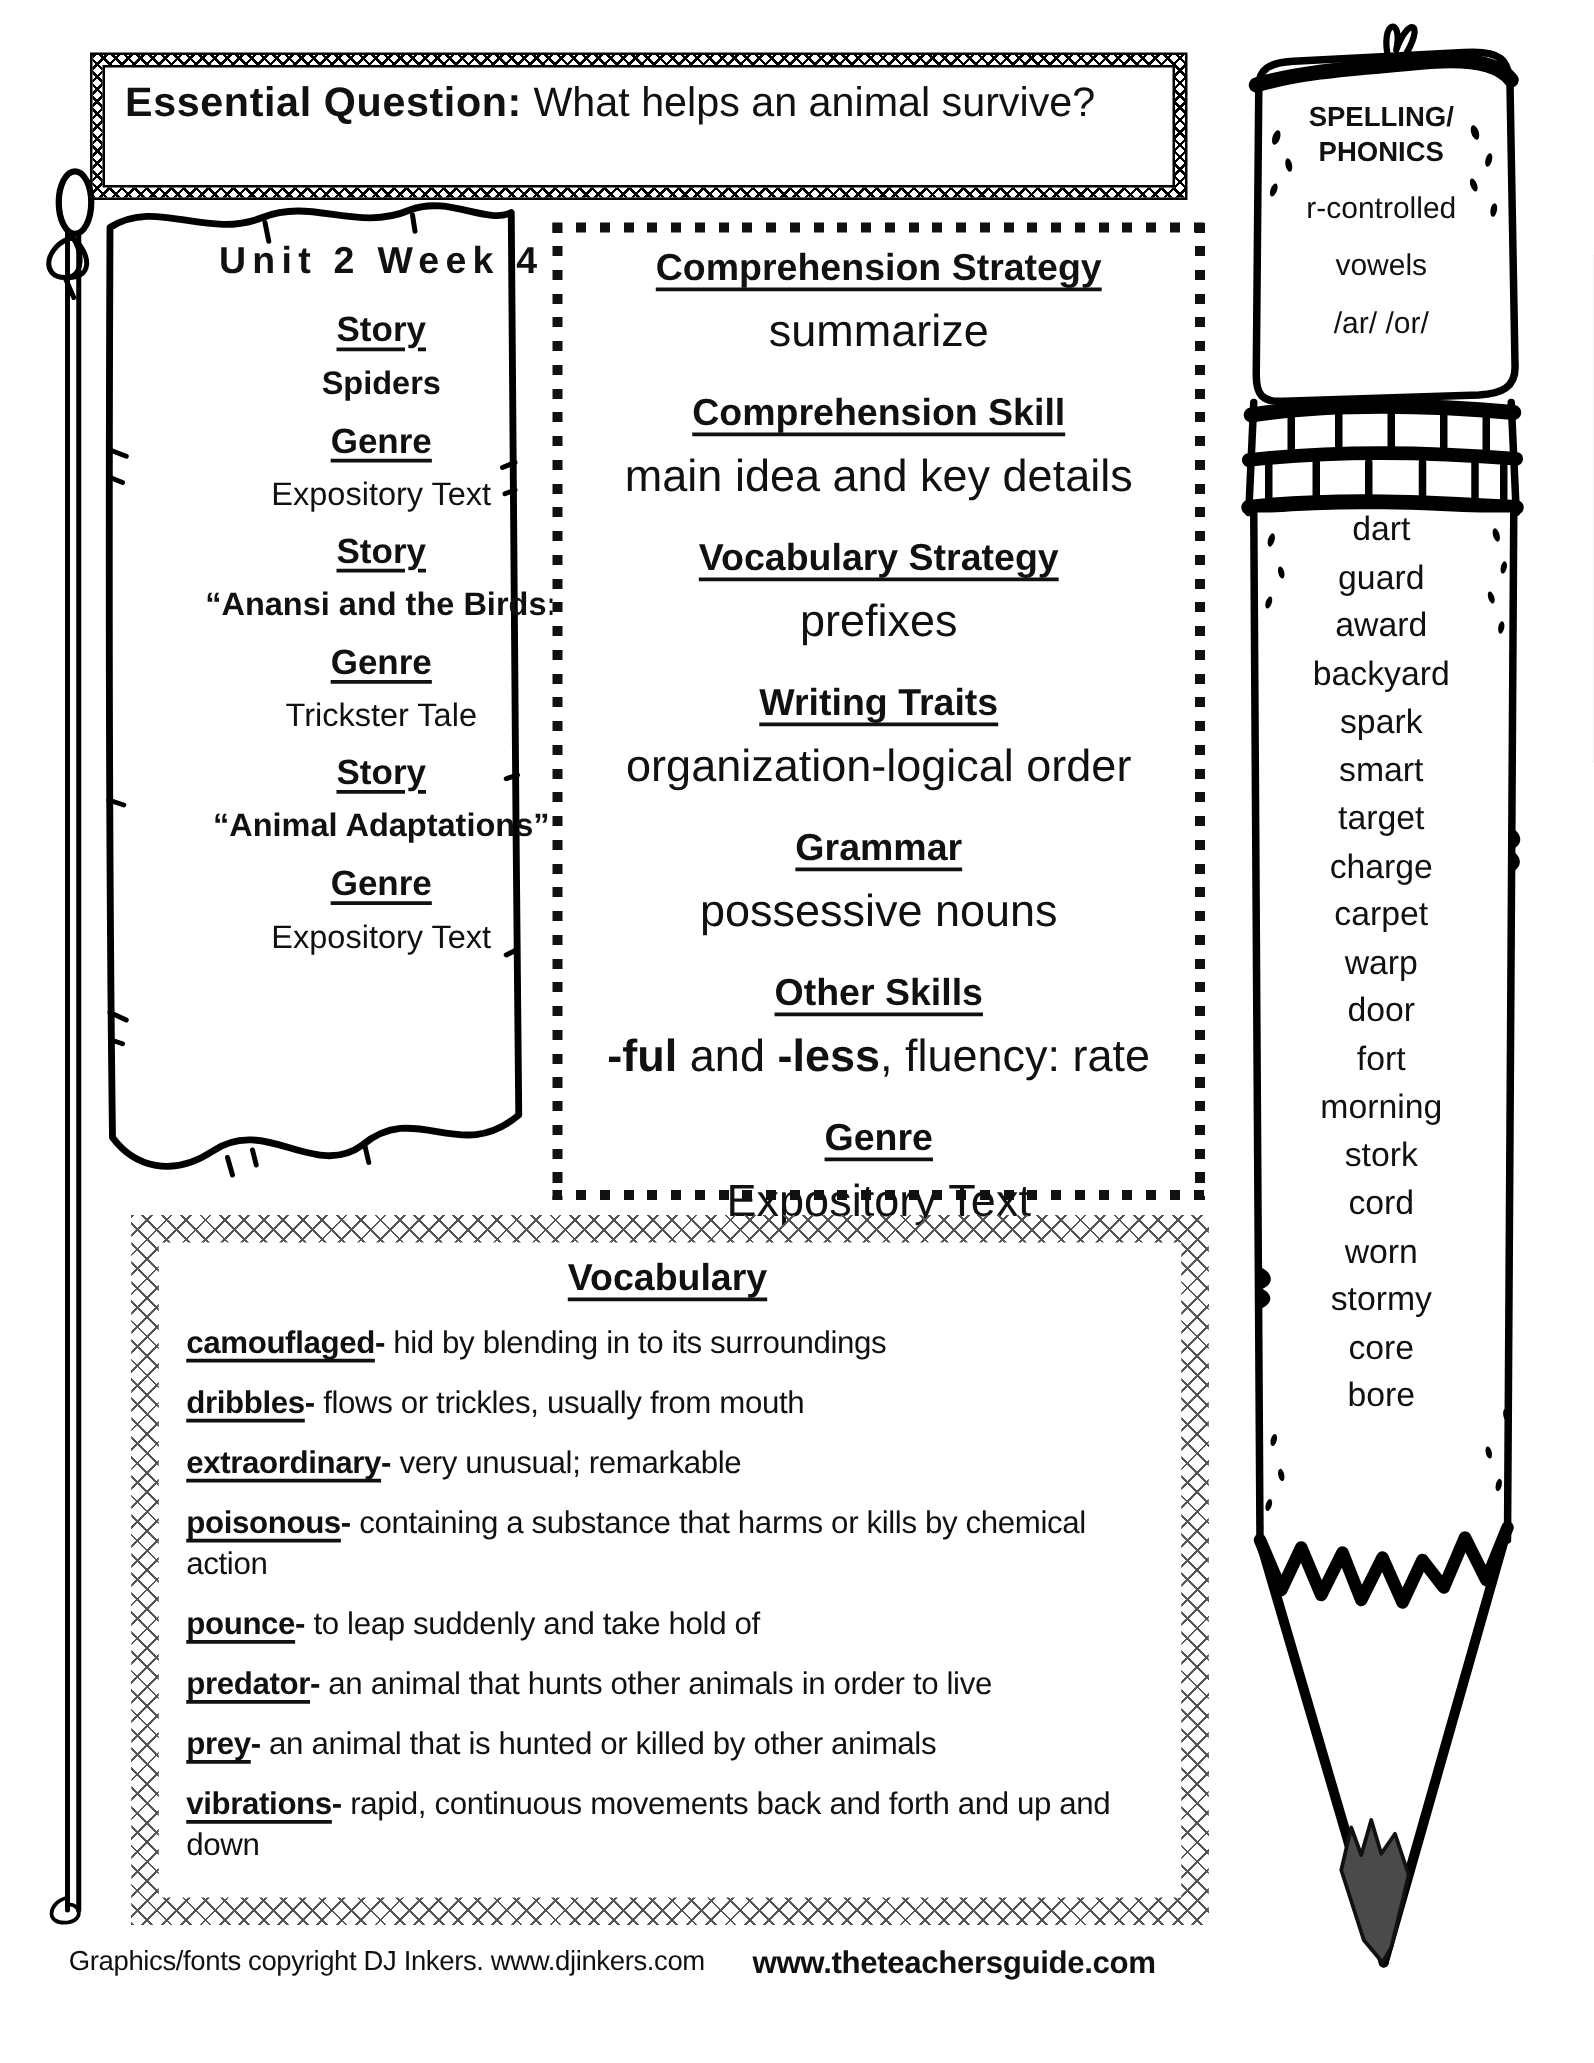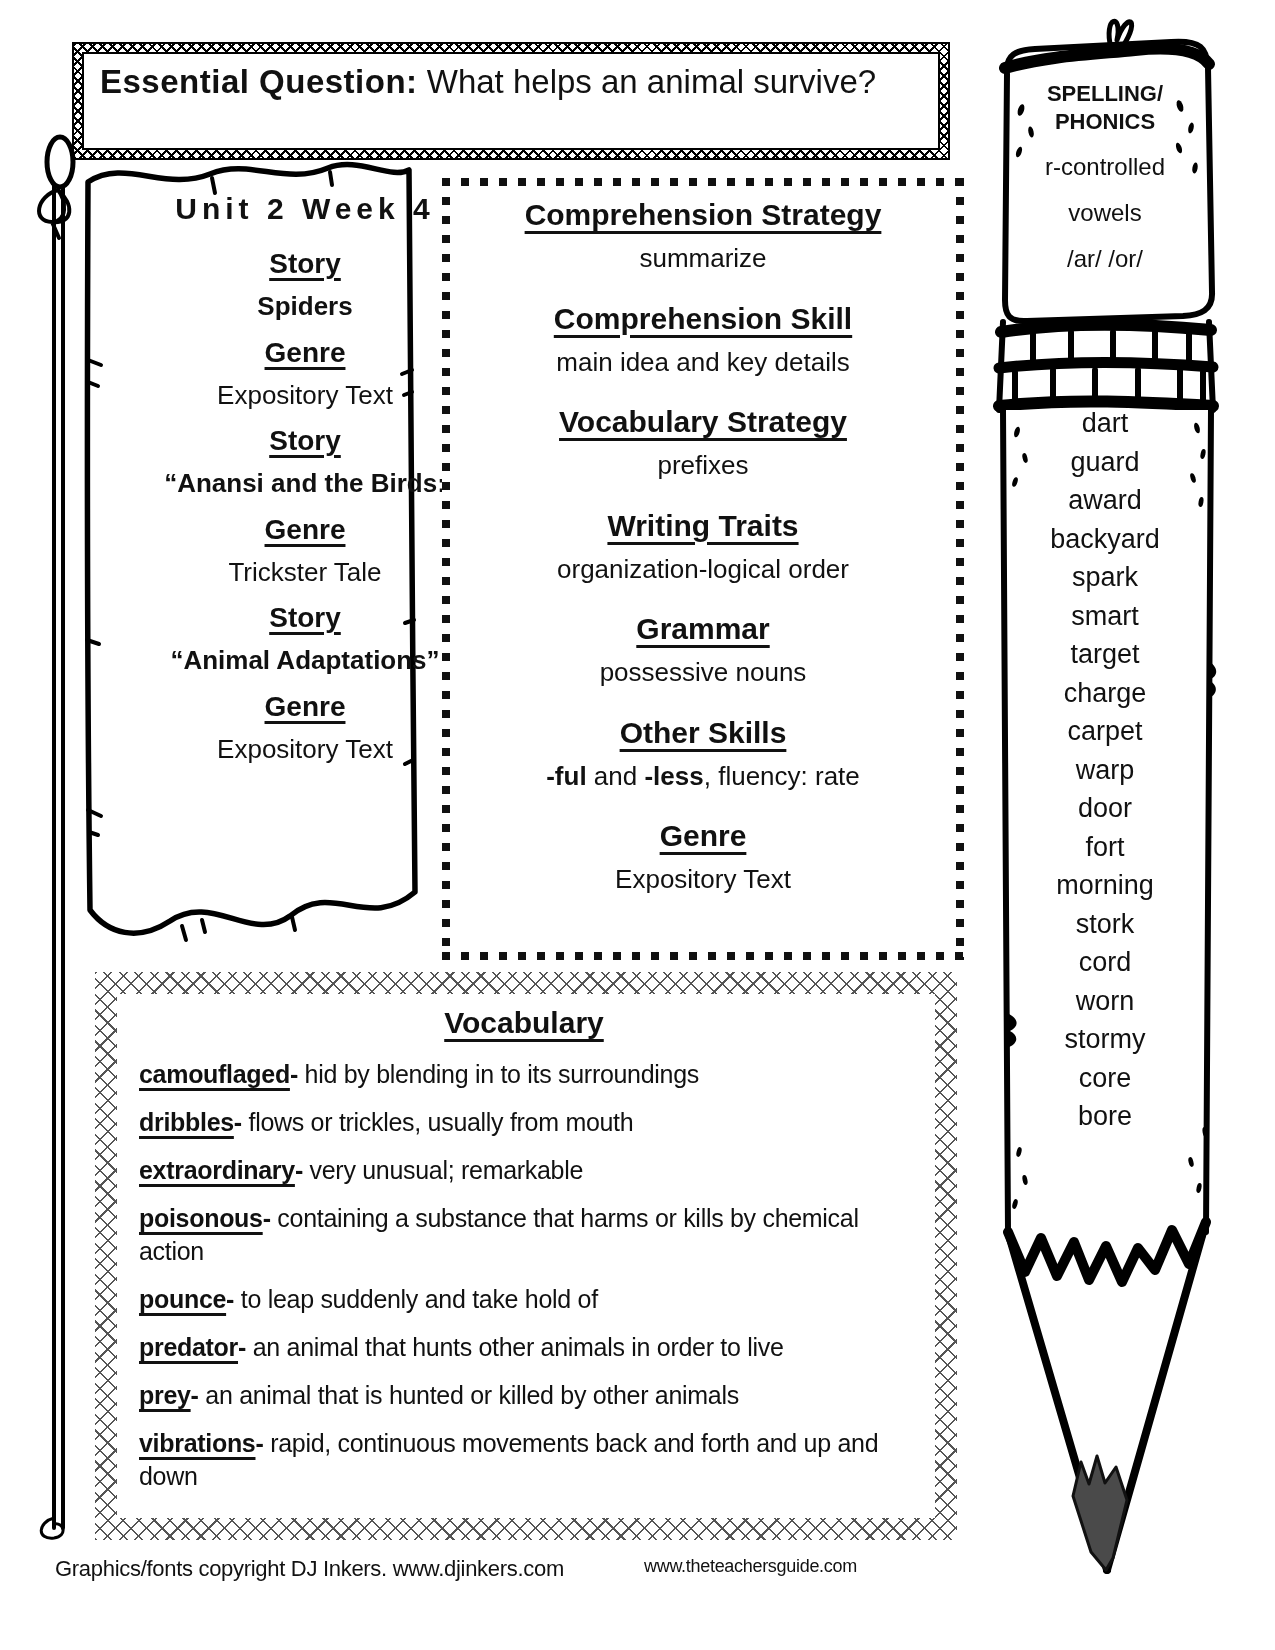--- a/index.html
+++ b/index.html
@@ -51,25 +51,25 @@
       repeating-linear-gradient(90deg,#111 0 8px,transparent 8px 19px),
       repeating-linear-gradient(180deg,#111 0 8px,transparent 8px 19px),
       repeating-linear-gradient(180deg,#111 0 8px,transparent 8px 19px);
     background-size:100% 8px,100% 8px,8px 100%,8px 100%;
     background-position:top left,bottom left,top left,top right;
     background-repeat:no-repeat;
     text-align:center;
     padding:20px 14px 0;
   }
   .sk-h{font-size:30px;font-weight:700;text-decoration:underline;text-decoration-thickness:3px;text-underline-offset:6px;margin:0 0 10px;}
-  .sk-v{font-size:26px;margin:0 0 27px;line-height:1.25;}
+  .sk-v{font-size:36px;margin:0 0 27px;line-height:1.25;}
   .sk-v .b{font-weight:700;}
   
   .vocab-outer{
-    position:absolute;left:95px;top:972px;width:862px;height:568px;
+    position:absolute;left:105px;top:972px;width:862px;height:568px;
     box-sizing:border-box;
     padding:22px;
     background-image:
       repeating-linear-gradient(45deg,#555 0 1.6px,transparent 1.6px 11px),
       repeating-linear-gradient(135deg,#555 0 1.6px,transparent 1.6px 11px),
       repeating-linear-gradient(45deg,#222 0 1.6px,transparent 1.6px 44px),
       repeating-linear-gradient(135deg,#222 0 1.6px,transparent 1.6px 44px);
   }
   .vocab-inner{
     box-sizing:border-box;width:100%;height:100%;
@@ -91,21 +91,21 @@
   .eraser-head{font-size:22px;font-weight:700;line-height:1.25;
     text-decoration-thickness:2.5px;text-underline-offset:4px;}
   .eraser-sub{font-size:24px;margin-top:18px;}
   .pencil-words{
     position:absolute;left:995px;top:404px;width:220px;text-align:center;
     list-style:none;margin:0;padding:0;
   }
   .pencil-words li{font-size:27px;line-height:38.5px;}
   
   .footer-left{position:absolute;left:55px;top:1556px;font-size:22px;letter-spacing:-0.3px;}
-  .footer-right{position:absolute;left:644px;top:1556px;font-size:18px;letter-spacing:-0.3px;}
+  .footer-right{position:absolute;left:602px;top:1556px;font-size:25px;letter-spacing:-0.3px;font-weight:bold;}
 </style>
 </head>
 <body>
 
 <div class="page" style="color: rgb(17, 17, 17);">
 
   <div class="eq-outer">
     <div class="eq-inner">
       <span class="eq-label">Essential Question:</span><span> What helps an animal survive?</span>
     </div>

